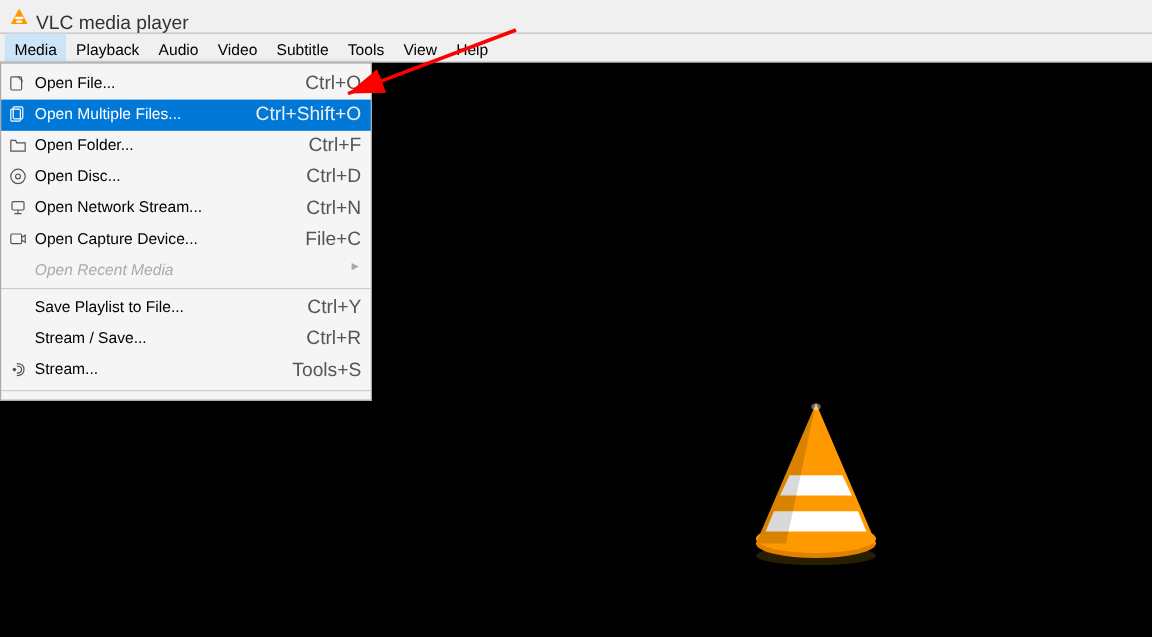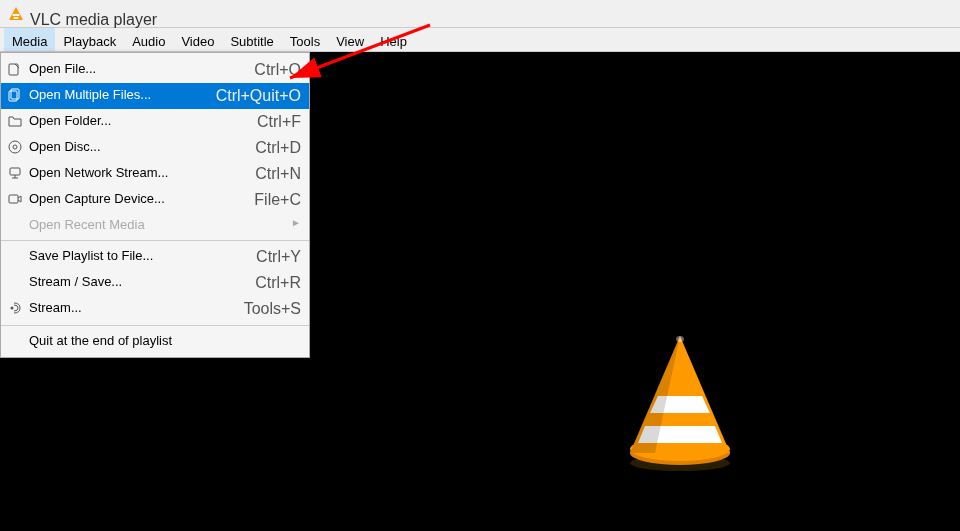--- a/index.html
+++ b/index.html
@@ -80,20 +80,21 @@
       min-height: 24px;
       position: relative;
     }
     .dropdown-item.highlighted {
       background: #0078d7;
       color: #fff;
     }
     .dropdown-item.disabled {
       color: #aaa;
       cursor: default;
+      font-style: italic;
     }
     .dropdown-item .item-label {
       flex: 1;
     }
     .dropdown-item .item-shortcut {
       margin-left: 20px;
       color: #555;
       font-size: 16px;
     }
     .dropdown-item.highlighted .item-shortcut {
@@ -194,21 +195,21 @@
   </div>
 
   <div class="dropdown-item highlighted">
     <span class="item-icon">
       <svg width="14" height="14" viewBox="0 0 14 14">
           <rect x="1" y="3" width="8" height="10" rx="1" fill="none" stroke="#fff" stroke-width="1"></rect>
           <rect x="3" y="1" width="8" height="10" rx="1" fill="none" stroke="#fff" stroke-width="1"></rect>
         </svg>
     </span>
     <span class="item-label">Open Multiple Files...</span>
-    <span class="item-shortcut">Ctrl+Quit+O</span>
+    <span class="item-shortcut">Ctrl+Shift+O</span>
   </div>
 
   <div class="dropdown-item">
     <span class="item-icon">
       <svg width="14" height="14" viewBox="0 0 14 14">
           <path d="M1 4 L1 12 L13 12 L13 5 L6 5 L5 3 L1 3 Z" fill="none" stroke="#555" stroke-width="1"></path>
         </svg>
     </span>
     <span class="item-label">Open Folder...</span>
     <span class="item-shortcut">Ctrl+F</span>
@@ -276,24 +277,20 @@
           <path d="M6 4 Q10 4 10 7 Q10 10 6 10" fill="none" stroke="#555" stroke-width="1"></path>
           <path d="M6 2 Q12 2 12 7 Q12 12 6 12" fill="none" stroke="#555" stroke-width="1"></path>
         </svg>
     </span>
     <span class="item-label">Stream...</span>
     <span class="item-shortcut">Tools+S</span>
   </div>
 
   <div class="dropdown-separator"></div>
 
-  <div class="dropdown-item">
-    <span class="item-icon"></span>
-    <span class="item-label">Quit at the end of playlist</span>
-  </div>
 
 </div>
 
 <div class="vlc-cone">
   <svg viewBox="0 0 120 140" xmlns="http://www.w3.org/2000/svg">
 
     <ellipse cx="60" cy="132" rx="50" ry="8" fill="rgba(80,60,0,0.5)"></ellipse>
 
     <ellipse cx="60" cy="122" rx="50" ry="12" fill="#e08000"></ellipse>
     <ellipse cx="60" cy="118" rx="50" ry="12" fill="#f90"></ellipse>

